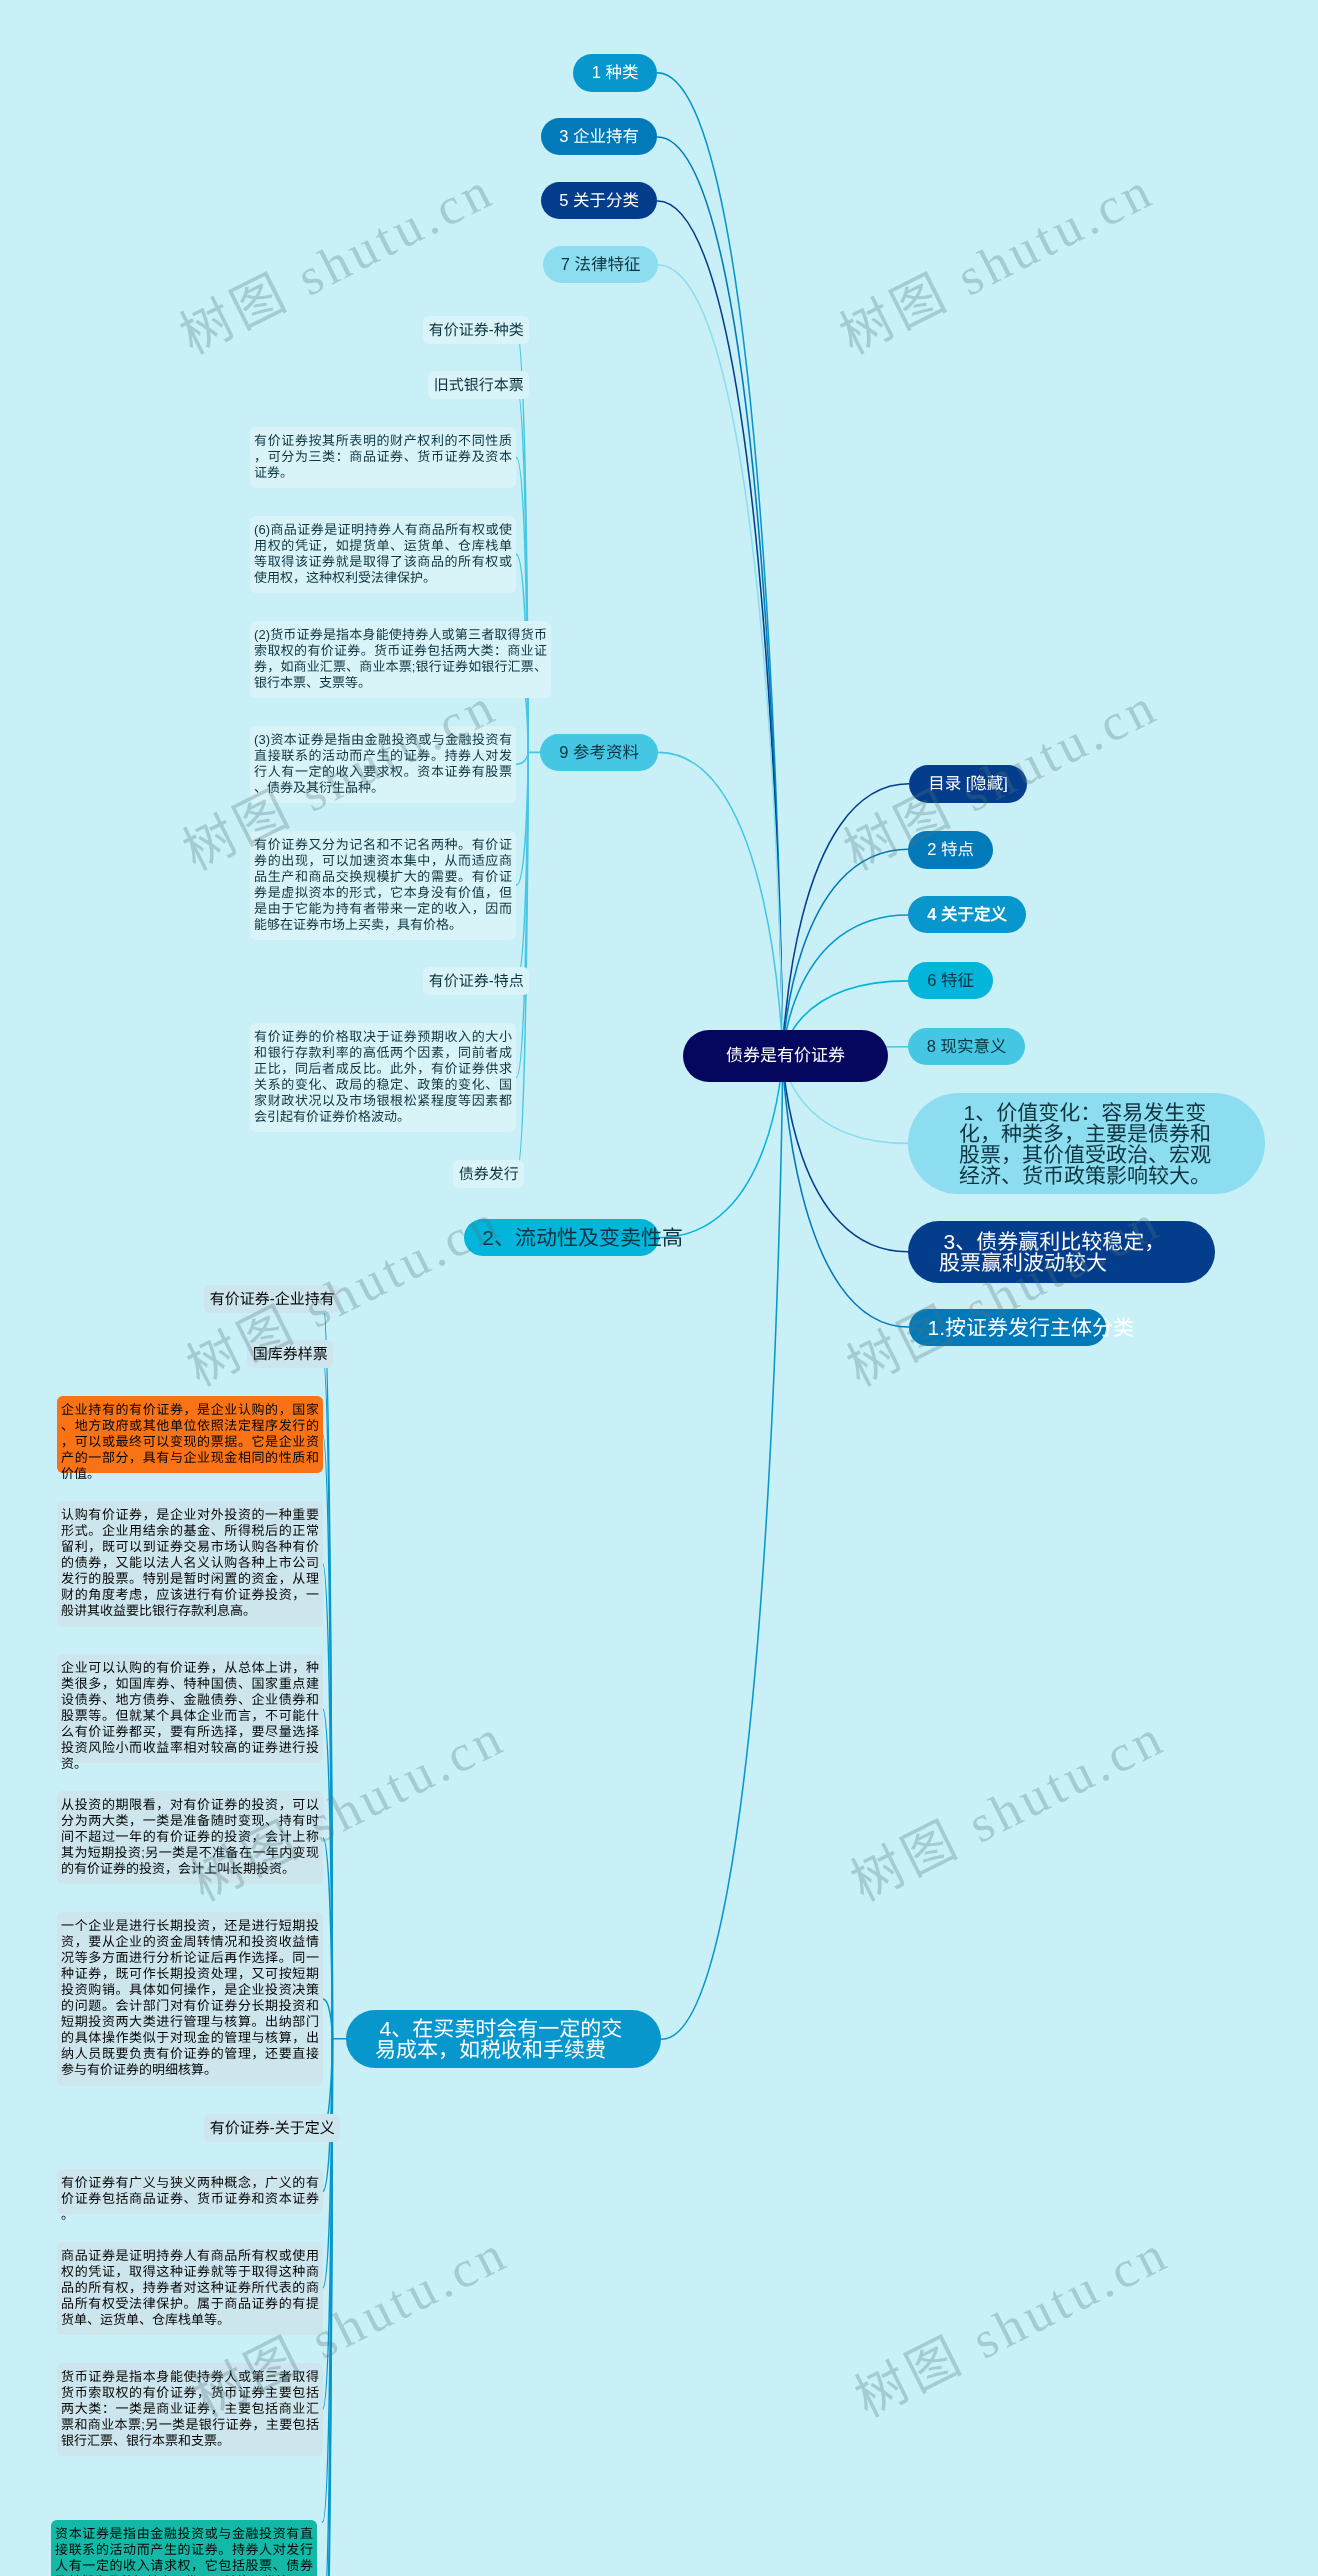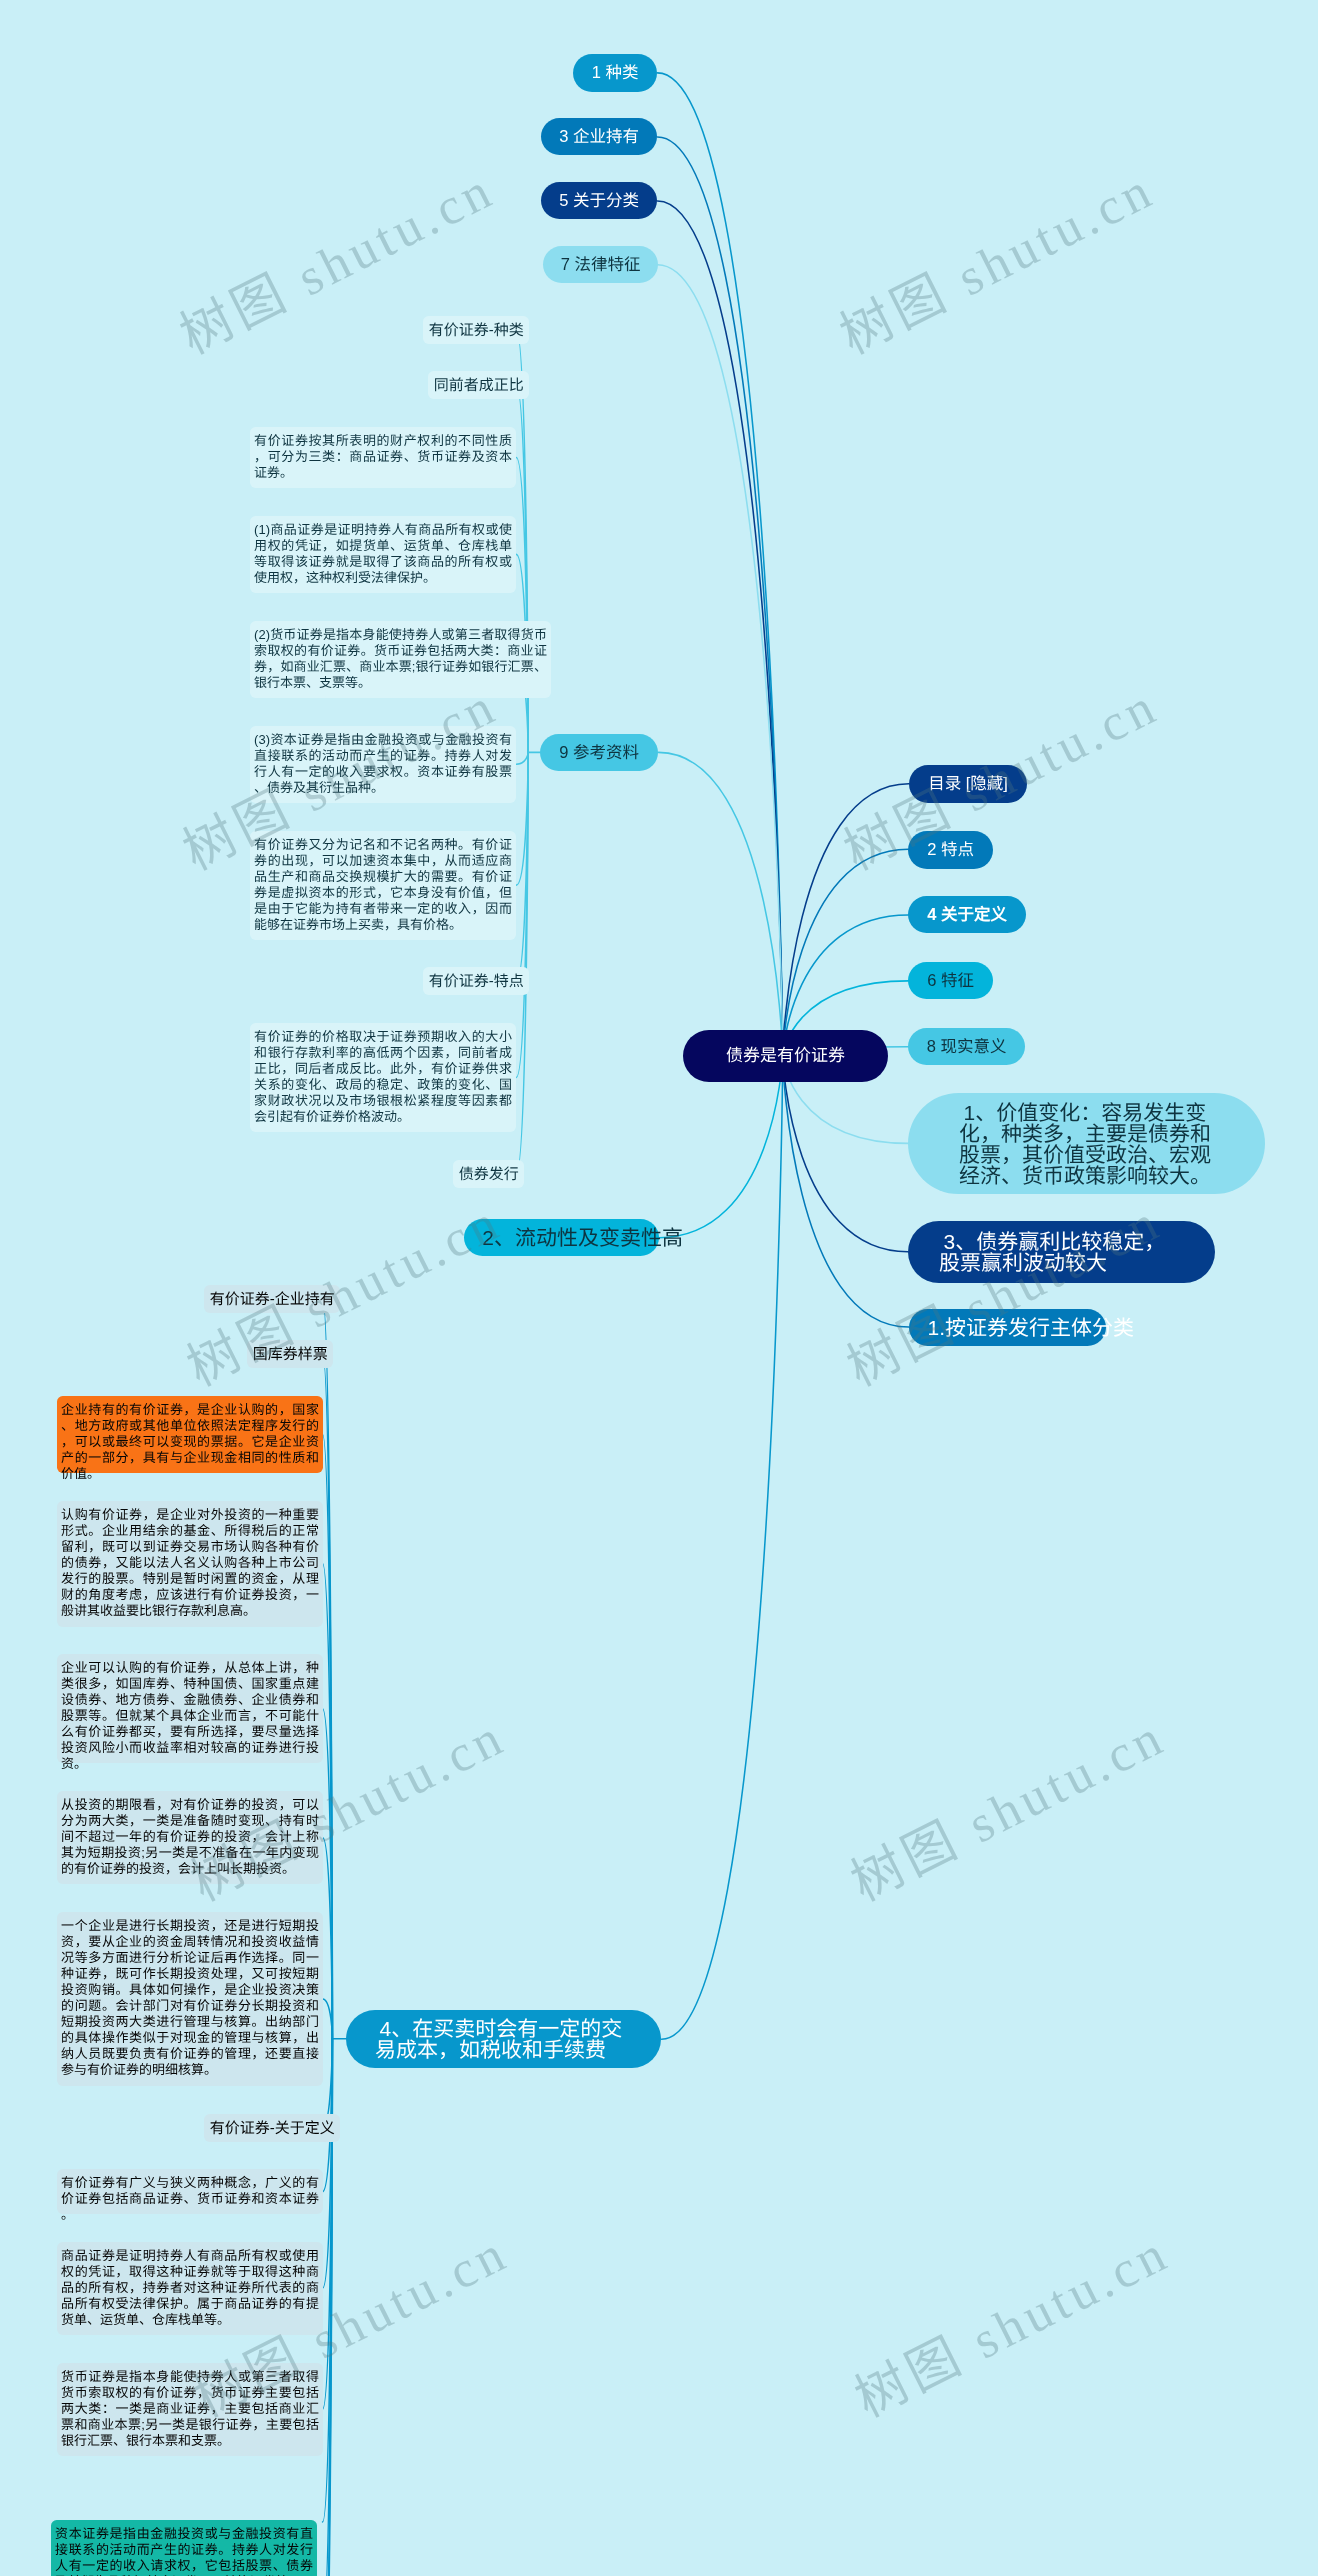--- a/index.html
+++ b/index.html
@@ -72,23 +72,23 @@
       <path d="M 626.0 4441.8 C 643.5 4441.8, 645.0 3972.0, 645.0 3957.5" fill="none" stroke="#0797cc" stroke-width="3" stroke-linecap="round"></path>
       <path d="M 626.0 4676.5 C 643.5 4676.5, 645.0 3979.1, 645.0 3957.5" fill="none" stroke="#0797cc" stroke-width="3" stroke-linecap="round"></path>
       <path d="M 626.0 4895.7 C 643.5 4895.7, 645.0 3985.6, 645.0 3957.5" fill="none" stroke="#0797cc" stroke-width="3" stroke-linecap="round"></path>
       <path d="M 626.0 5099.4 C 643.5 5099.4, 645.0 3991.8, 645.0 3957.5" fill="none" stroke="#0797cc" stroke-width="3" stroke-linecap="round"></path>
       <path d="M 626.0 5255.1 C 643.5 5255.1, 645.0 3996.4, 645.0 3957.5" fill="none" stroke="#0797cc" stroke-width="3" stroke-linecap="round"></path>
       <path d="M 626.0 5379.3 C 643.5 5379.3, 645.0 4000.2, 645.0 3957.5" fill="none" stroke="#0797cc" stroke-width="3" stroke-linecap="round"></path>
       <path d="M 645 3957.5 L 672 3957.5" fill="none" stroke="#0797cc" stroke-width="3" stroke-linecap="round"></path>
     </svg>
   <div id="nodes">
       <div class="lbl" style="background: rgb(217, 244, 249); color: rgb(14, 52, 64); left: 423px; top: 316px; height: 28px;">有价证券-种类</div>
-      <div class="lbl" style="background: rgb(217, 244, 249); color: rgb(14, 52, 64); left: 428px; top: 371px; height: 28px;">同前者成正比</div>
+      <div class="lbl" style="background: rgb(217, 244, 249); color: rgb(14, 52, 64); left: 428px; top: 371px; height: 28px;">旧式银行本票</div>
       <div class="para" style="background: rgb(217, 244, 249); color: rgb(14, 52, 64); left: 250px; top: 427px; width: 266px; height: 61px;">有价证券按其所表明的财产权利的不同性质，可分为三类：商品证券、货币证券及资本证券。</div>
-      <div class="para" style="background: rgb(217, 244, 249); color: rgb(14, 52, 64); left: 250px; top: 516px; width: 266px; height: 77px;">(1)商品证券是证明持券人有商品所有权或使用权的凭证，如提货单、运货单、仓库栈单等取得该证券就是取得了该商品的所有权或使用权，这种权利受法律保护。</div>
+      <div class="para" style="background: rgb(217, 244, 249); color: rgb(14, 52, 64); left: 250px; top: 516px; width: 266px; height: 77px;">(6)商品证券是证明持券人有商品所有权或使用权的凭证，如提货单、运货单、仓库栈单等取得该证券就是取得了该商品的所有权或使用权，这种权利受法律保护。</div>
       <div class="para" style="background: rgb(217, 244, 249); color: rgb(14, 52, 64); left: 250px; top: 621px; width: 301px; height: 77px;">(2)货币证券是指本身能使持券人或第三者取得货币索取权的有价证券。货币证券包括两大类：商业证券，如商业汇票、商业本票;银行证券如银行汇票、银行本票、支票等。</div>
       <div class="para" style="background: rgb(217, 244, 249); color: rgb(14, 52, 64); left: 250px; top: 726px; width: 266px; height: 77px;">(3)资本证券是指由金融投资或与金融投资有直接联系的活动而产生的证券。持券人对发行人有一定的收入要求权。资本证券有股票、债券及其衍生品种。</div>
       <div class="para" style="background: rgb(217, 244, 249); color: rgb(14, 52, 64); left: 250px; top: 831px; width: 266px; height: 109px;">有价证券又分为记名和不记名两种。有价证券的出现，可以加速资本集中，从而适应商品生产和商品交换规模扩大的需要。有价证券是虚拟资本的形式，它本身没有价值，但是由于它能为持有者带来一定的收入，因而能够在证券市场上买卖，具有价格。</div>
       <div class="lbl" style="background: rgb(217, 244, 249); color: rgb(14, 52, 64); left: 423px; top: 967px; height: 28px;">有价证券-特点</div>
       <div class="para" style="background: rgb(217, 244, 249); color: rgb(14, 52, 64); left: 250px; top: 1023px; width: 266px; height: 109px;">有价证券的价格取决于证券预期收入的大小和银行存款利率的高低两个因素，同前者成正比，同后者成反比。此外，有价证券供求关系的变化、政局的稳定、政策的变化、国家财政状况以及市场银根松紧程度等因素都会引起有价证券价格波动。</div>
       <div class="lbl" style="background: rgb(217, 244, 249); color: rgb(14, 52, 64); left: 453px; top: 1160px; height: 28px;">债券发行</div>
       <div class="lbl" style="background: rgb(205, 230, 238); color: rgb(6, 6, 6); left: 204px; top: 1285px; height: 28px;">有价证券-企业持有</div>
       <div class="lbl" style="background: rgb(205, 230, 238); color: rgb(6, 6, 6); left: 247px; top: 1340px; height: 28px;">国库券样票</div>
       <div class="para" style="background: #f97316; color: rgb(6, 6, 6); left: 57px; top: 1396px; width: 266px; height: 77px;">企业持有的有价证券，是企业认购的，国家、地方政府或其他单位依照法定程序发行的，可以或最终可以变现的票据。它是企业资产的一部分，具有与企业现金相同的性质和价值。</div>
       <div class="para" style="background: rgb(205, 230, 238); color: rgb(6, 6, 6); left: 57px; top: 1501px; width: 266px; height: 126px;">认购有价证券，是企业对外投资的一种重要形式。企业用结余的基金、所得税后的正常留利，既可以到证券交易市场认购各种有价的债券，又能以法人名义认购各种上市公司发行的股票。特别是暂时闲置的资金，从理财的角度考虑，应该进行有价证券投资，一般讲其收益要比银行存款利息高。</div>

